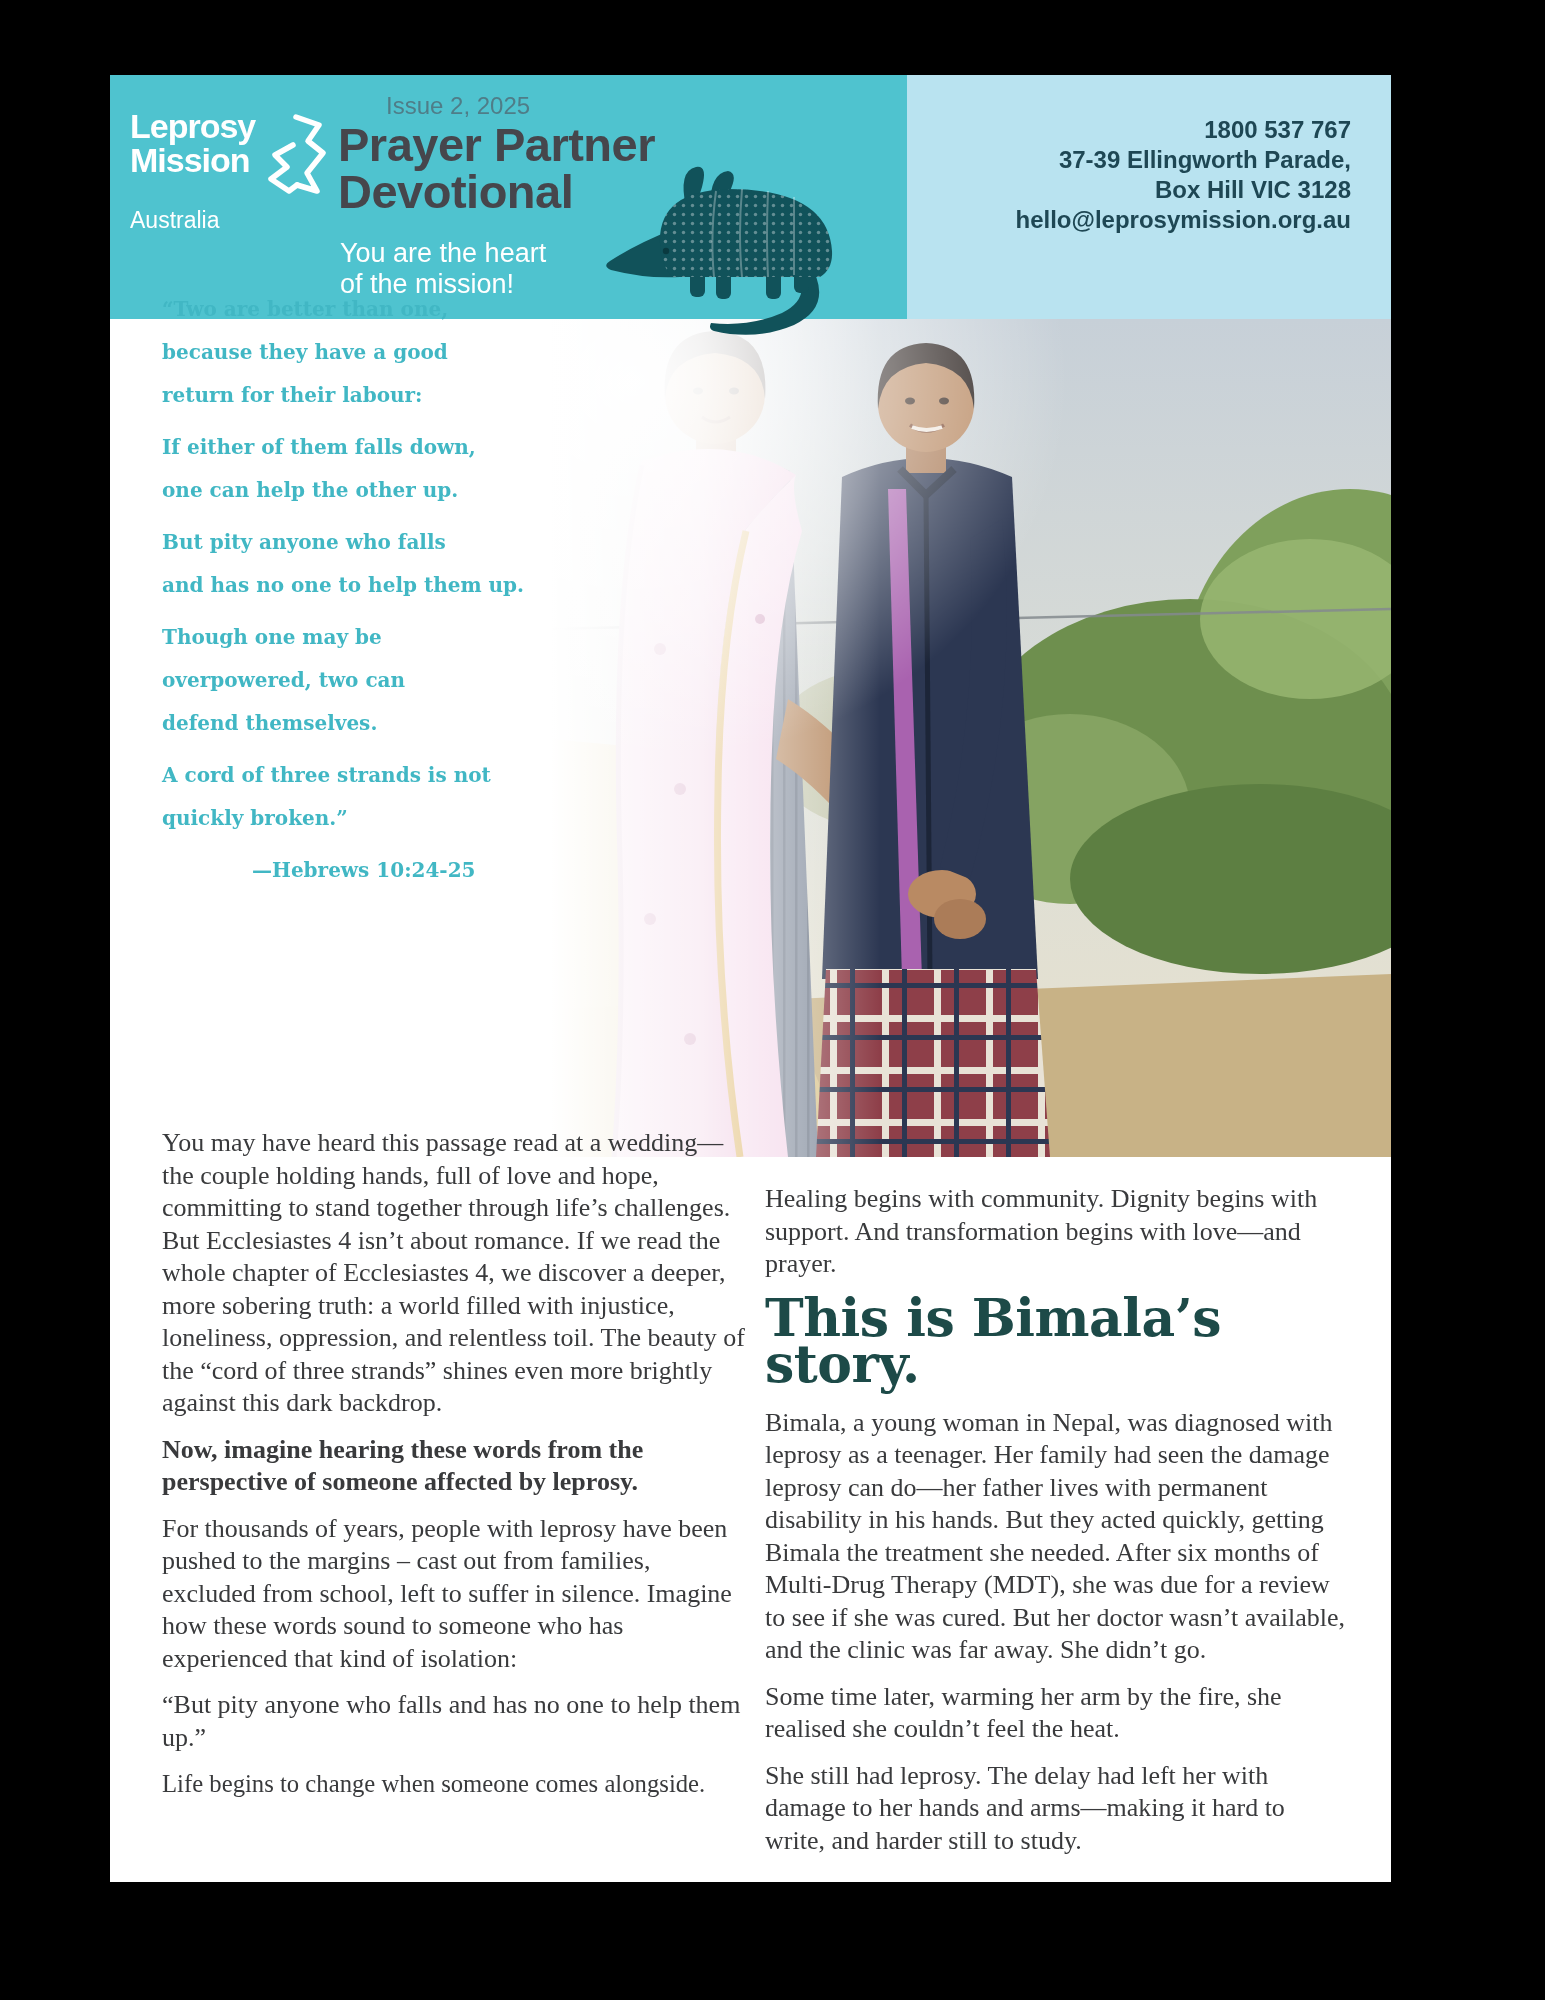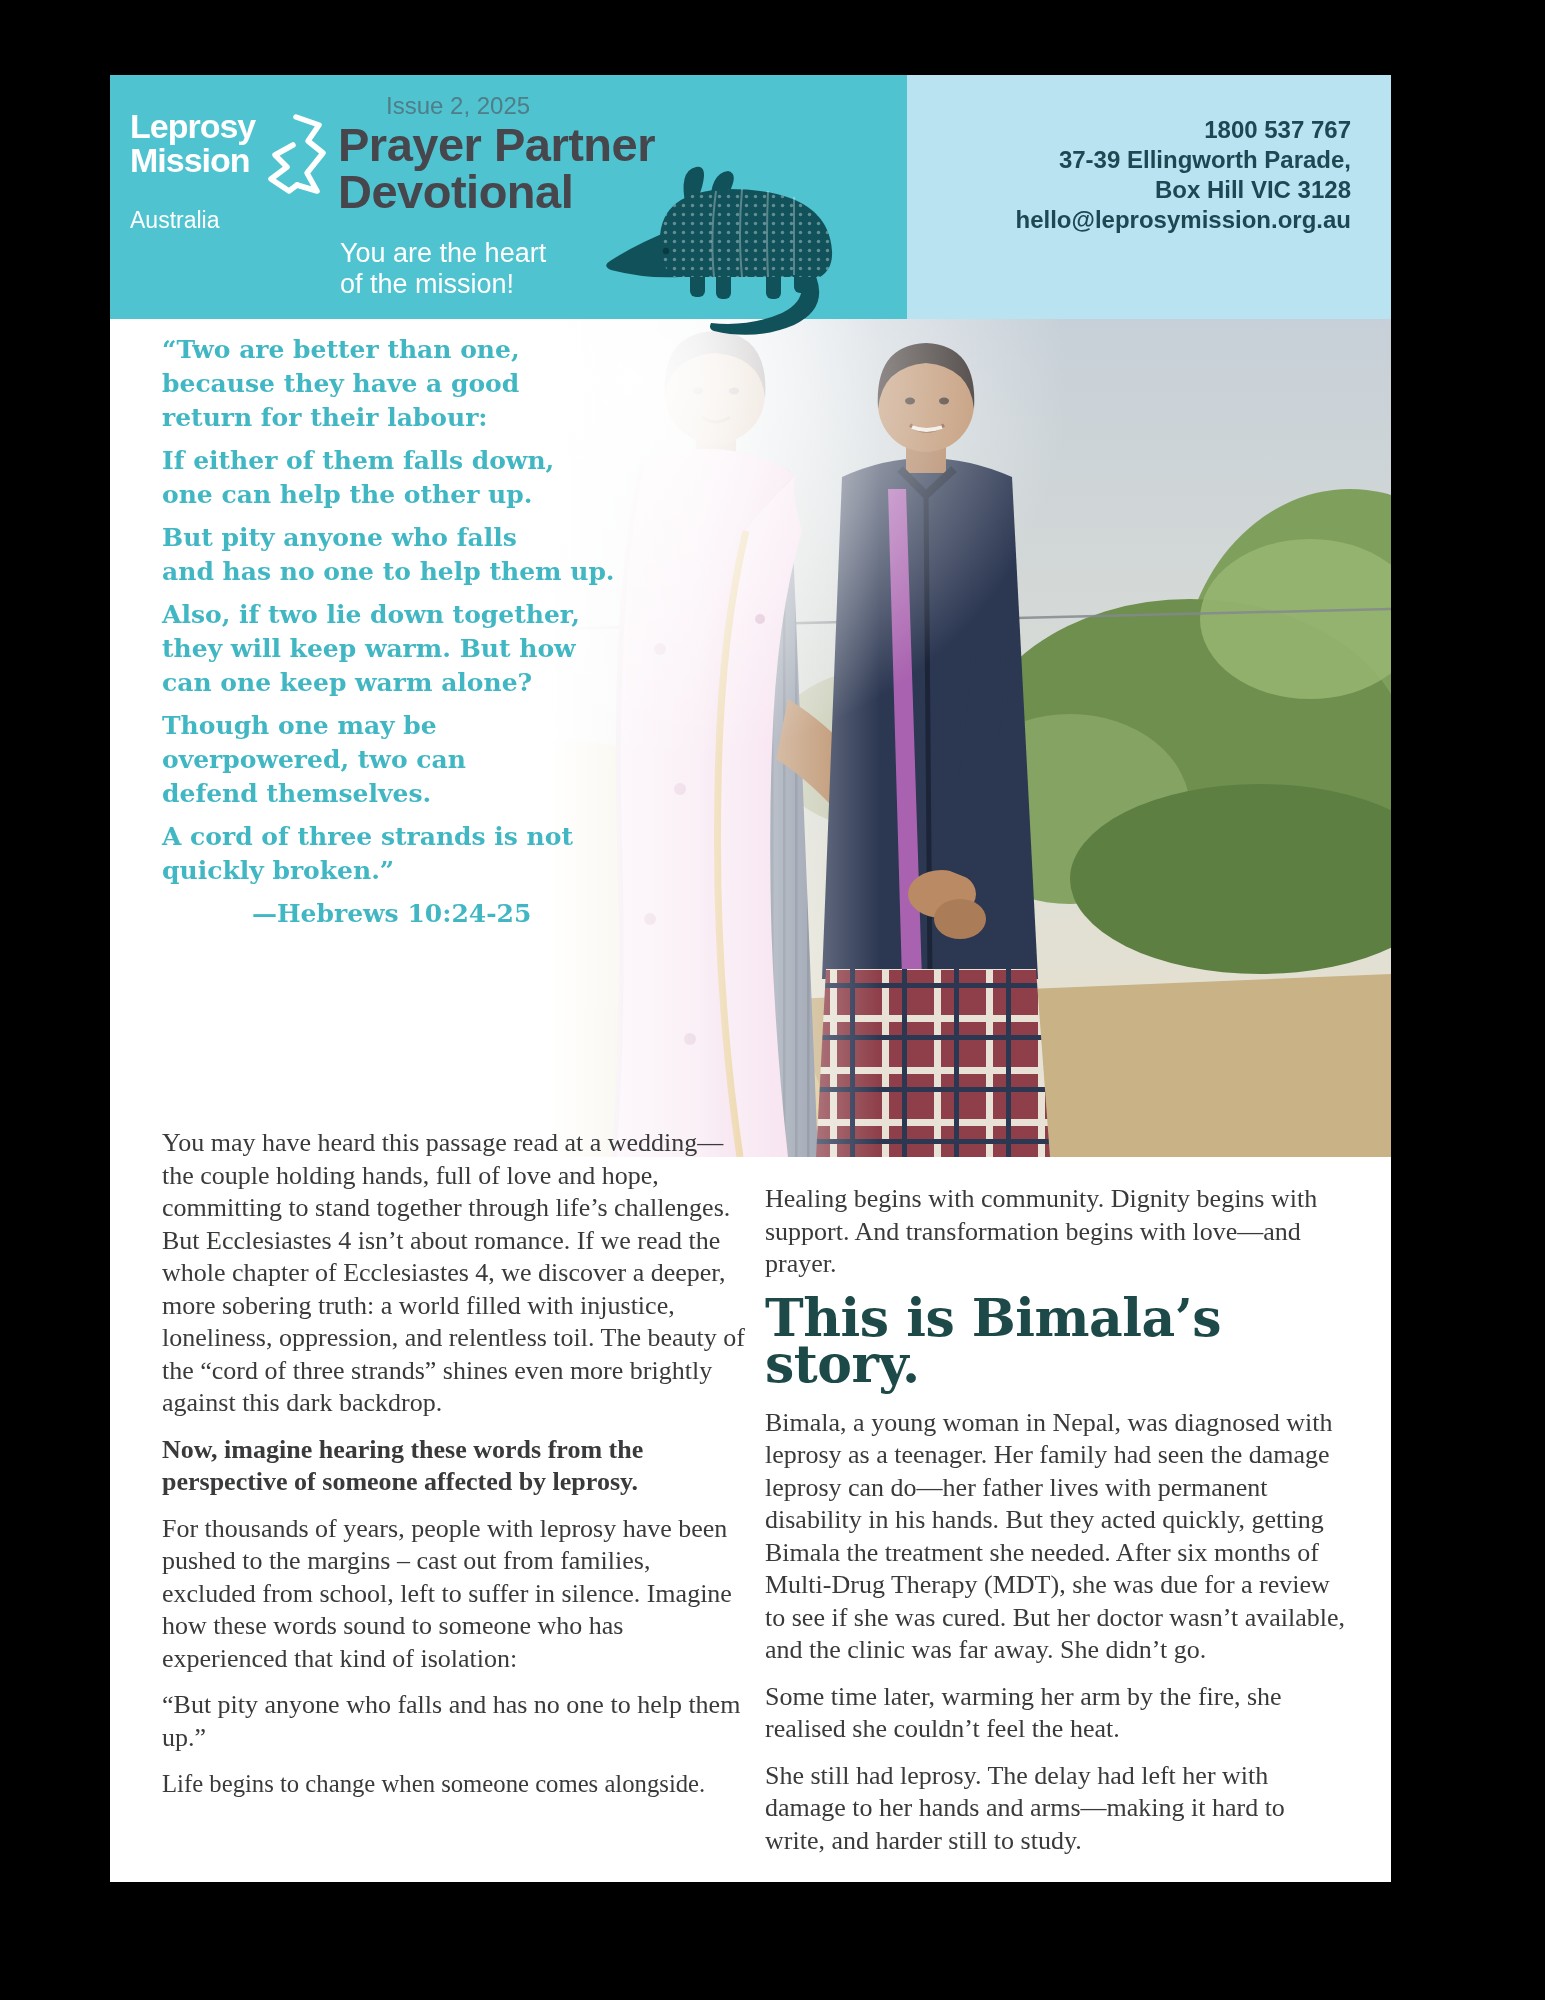--- a/index.html
+++ b/index.html
@@ -26,21 +26,21 @@
   .subtitle{font-size:27px;line-height:31px;color:#ffffff;margin-top:23px;margin-left:2px;}
   .contact-block{position:absolute;right:40px;top:40px;text-align:right;
     font-size:24px;line-height:30px;font-weight:bold;color:#1e4754;}
   .armadillo{position:absolute;left:488px;top:90px;width:242px;height:250px;z-index:3;}
   
   .photo{position:absolute;left:440px;top:244px;width:841px;height:838px;z-index:1;}
   
   .scripture{
     position:absolute;left:52px;top:213px;width:620px;z-index:2;
     font-family:"DejaVu Serif", serif;font-weight:bold;color:#41b7c4;
-    font-size:25px;line-height:34px;margin-top:45px;
+    font-size:20px;line-height:43px;
   }
   .verse{white-space:pre-line;margin:0 0 9px 0;}
   .attribution{margin-top:4px;margin-left:90px;}
   
   .col{position:absolute;z-index:2;font-family:"Liberation Serif", serif;
     font-size:26px;line-height:32.5px;color:#393a3c;}
   .col-left{left:52px;top:1052px;width:584px;}
   .col-right{left:655px;top:1108px;width:584px;}
   .col p{margin:0 0 14px 0;}
   .col p.bold{font-weight:bold;}
@@ -247,23 +247,20 @@
   </div>
 
   <div class="scripture">
     <p class="verse">“Two are better than one,
 because they have a good
 return for their labour:</p>
     <p class="verse">If either of them falls down,
 one can help the other up.</p>
     <p class="verse">But pity anyone who falls
 and has no one to help them up.</p>
-    <p class="verse">Also, if two lie down together,
-they will keep warm. But how
-can one keep warm alone?</p>
     <p class="verse">Though one may be
 overpowered, two can
 defend themselves.</p>
     <p class="verse">A cord of three strands is not
 quickly broken.”</p>
     <div class="attribution">—Hebrews 10:24-25</div>
   </div>
 
   <div class="col col-left">
     <p>You may have heard this passage read at a wedding—the couple holding hands, full of love and hope, committing to stand together through life’s challenges. But Ecclesiastes 4 isn’t about romance.  If we read the whole chapter of Ecclesiastes 4, we discover a deeper, more sobering truth: a world filled with injustice, loneliness, oppression, and relentless toil. The beauty of the “cord of three strands” shines even more brightly against this dark backdrop.</p>

